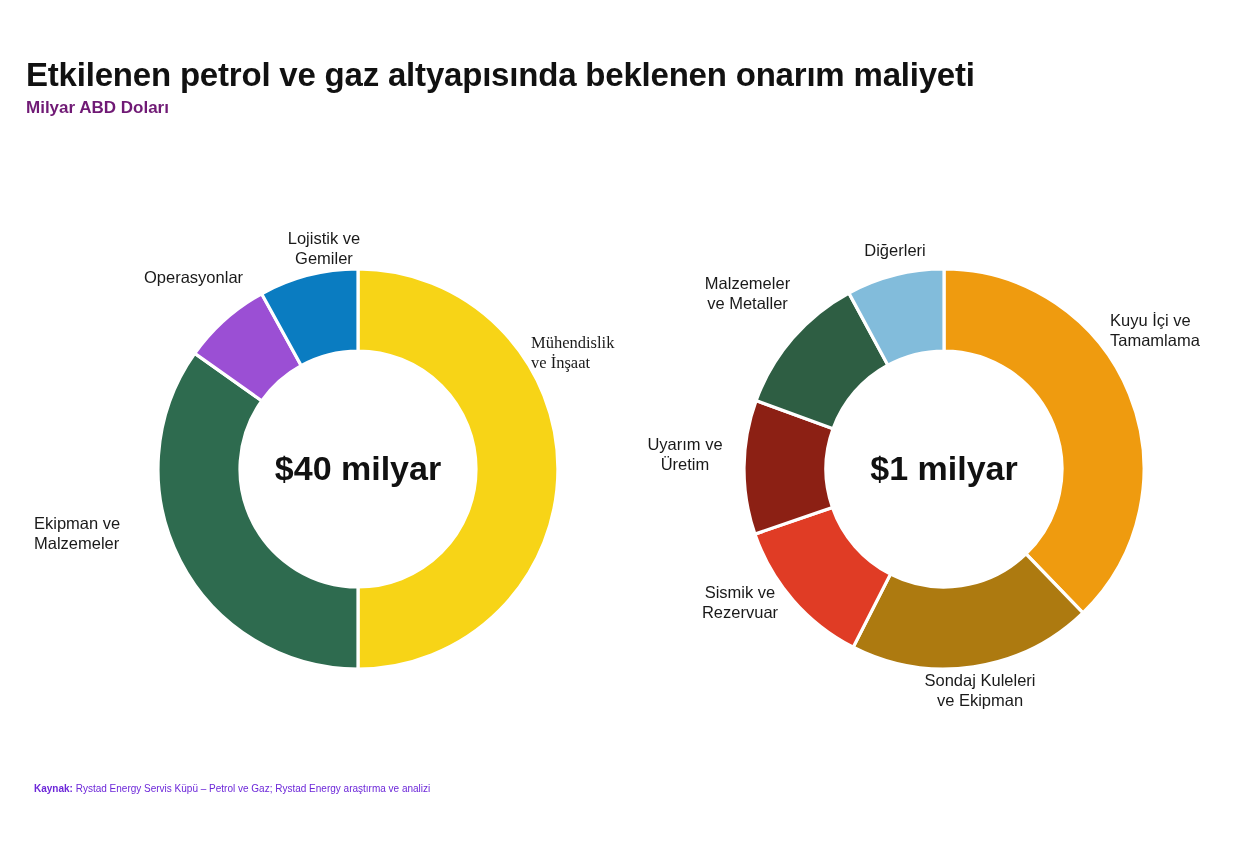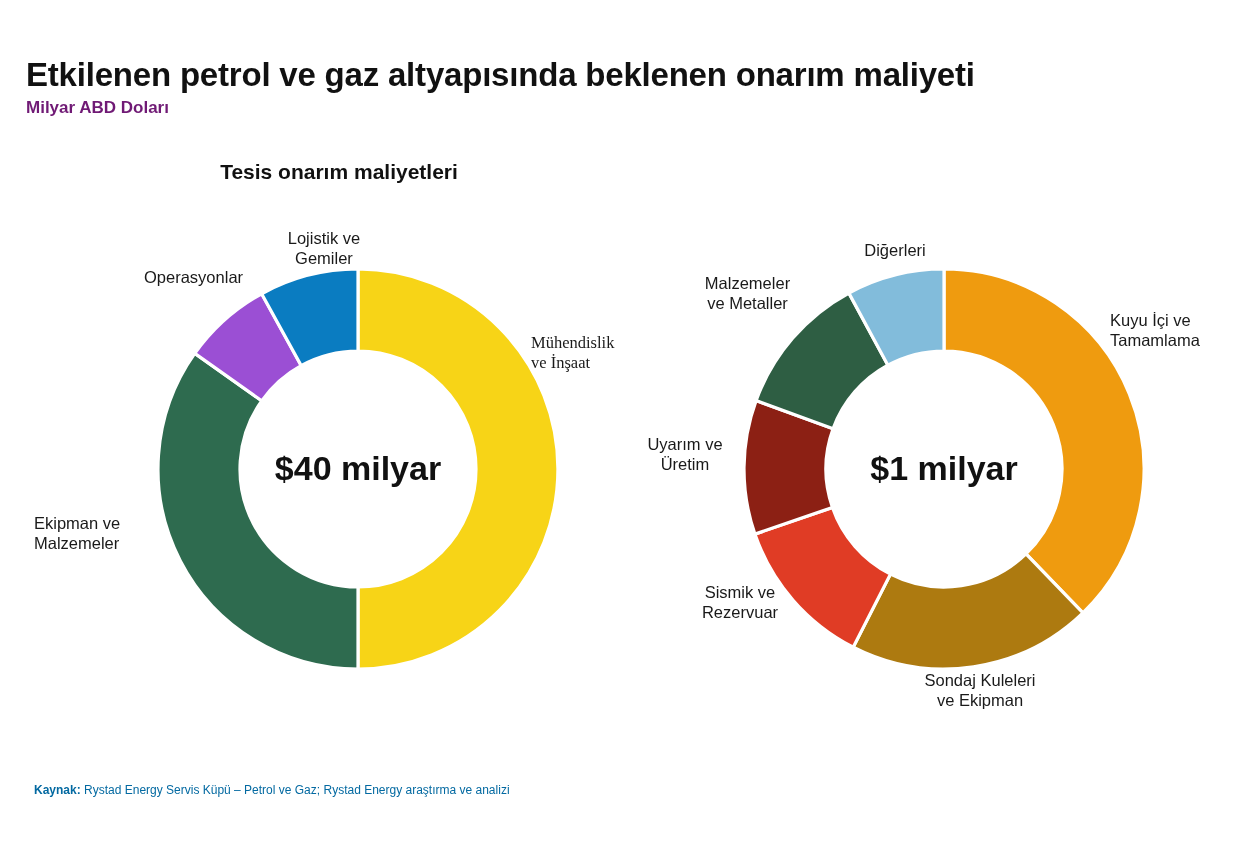--- a/index.html
+++ b/index.html
@@ -95,38 +95,37 @@
     white-space: pre-line;
   }
   .seg-label.al-left   { text-align: left; }
   .seg-label.al-center { text-align: center; }
 
   
   .source {
     position: absolute;
     left: 34px;
     top: 783px;
-    font-size: 12px;
-    color: #0369a1;
+    font-size: 10px;
+    color: #6d28d9;
     white-space: nowrap;
   }
   .source b { font-weight: bold; }
 </style>
 </head>
 <body>
 
 <div id="root">
 
   <div class="header">
     <div class="chart-title">Etkilenen petrol ve gaz altyapısında beklenen onarım maliyeti</div>
     <div class="chart-subtitle">Milyar ABD Doları</div>
   </div>
 
   <div class="panel left">
-    <div class="panel-title">Tesis onarım maliyetleri</div>
     <div class="donut-wrap">
       <svg class="donut" width="600" height="600" viewBox="0 0 600 600" id="svg-left" aria-hidden="true">
           <path d="M 324 124 A 200 200 0 0 1 324 524 L 324 442 A 118 118 0 0 0 324 206 Z" fill="#F7D417" class="donut-seg"></path>
           <path d="M 324 524 A 200 200 0 0 1 160.77248198396796 208.42847512329888 L 227.6957643705411 255.81280032274634 A 118 118 0 0 0 324 442 Z" fill="#2E6B4F" class="donut-seg"></path>
           <path d="M 160.77248198396796 208.42847512329888 A 200 200 0 0 1 227.6492651796568 148.73866399122738 L 267.15306645599753 220.59581175482415 A 118 118 0 0 0 227.6957643705411 255.81280032274634 Z" fill="#9B4FD4" class="donut-seg"></path>
           <path d="M 227.6492651796568 148.73866399122738 A 200 200 0 0 1 323.99999999999994 124 L 324 206 A 118 118 0 0 0 267.15306645599753 220.59581175482415 Z" fill="#0A7CC1" class="donut-seg"></path>
           <text x="324" y="326" class="center-label">$40 milyar</text>
         </svg>
     </div>
     <div id="labels-left">

